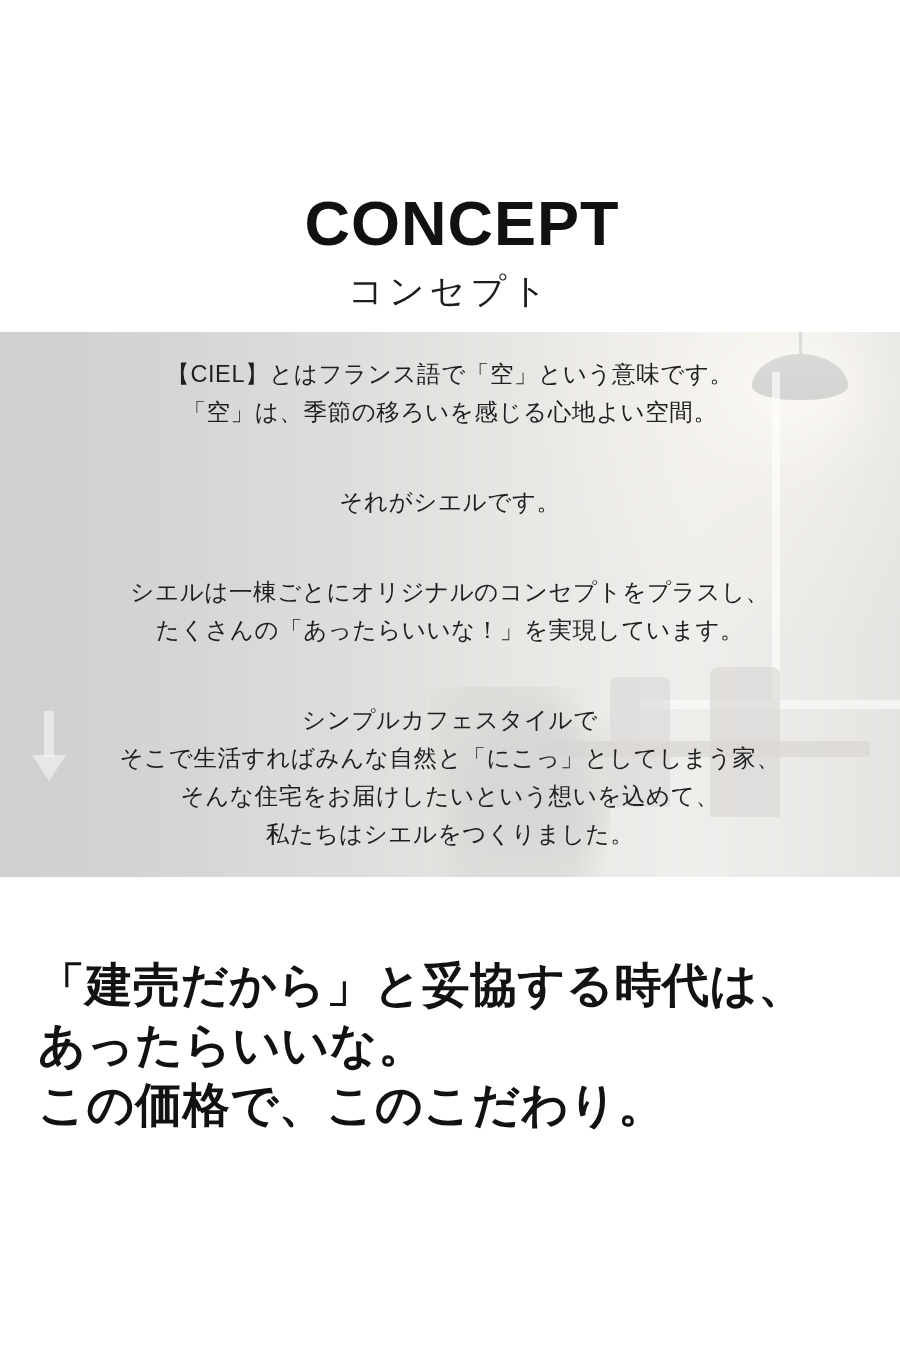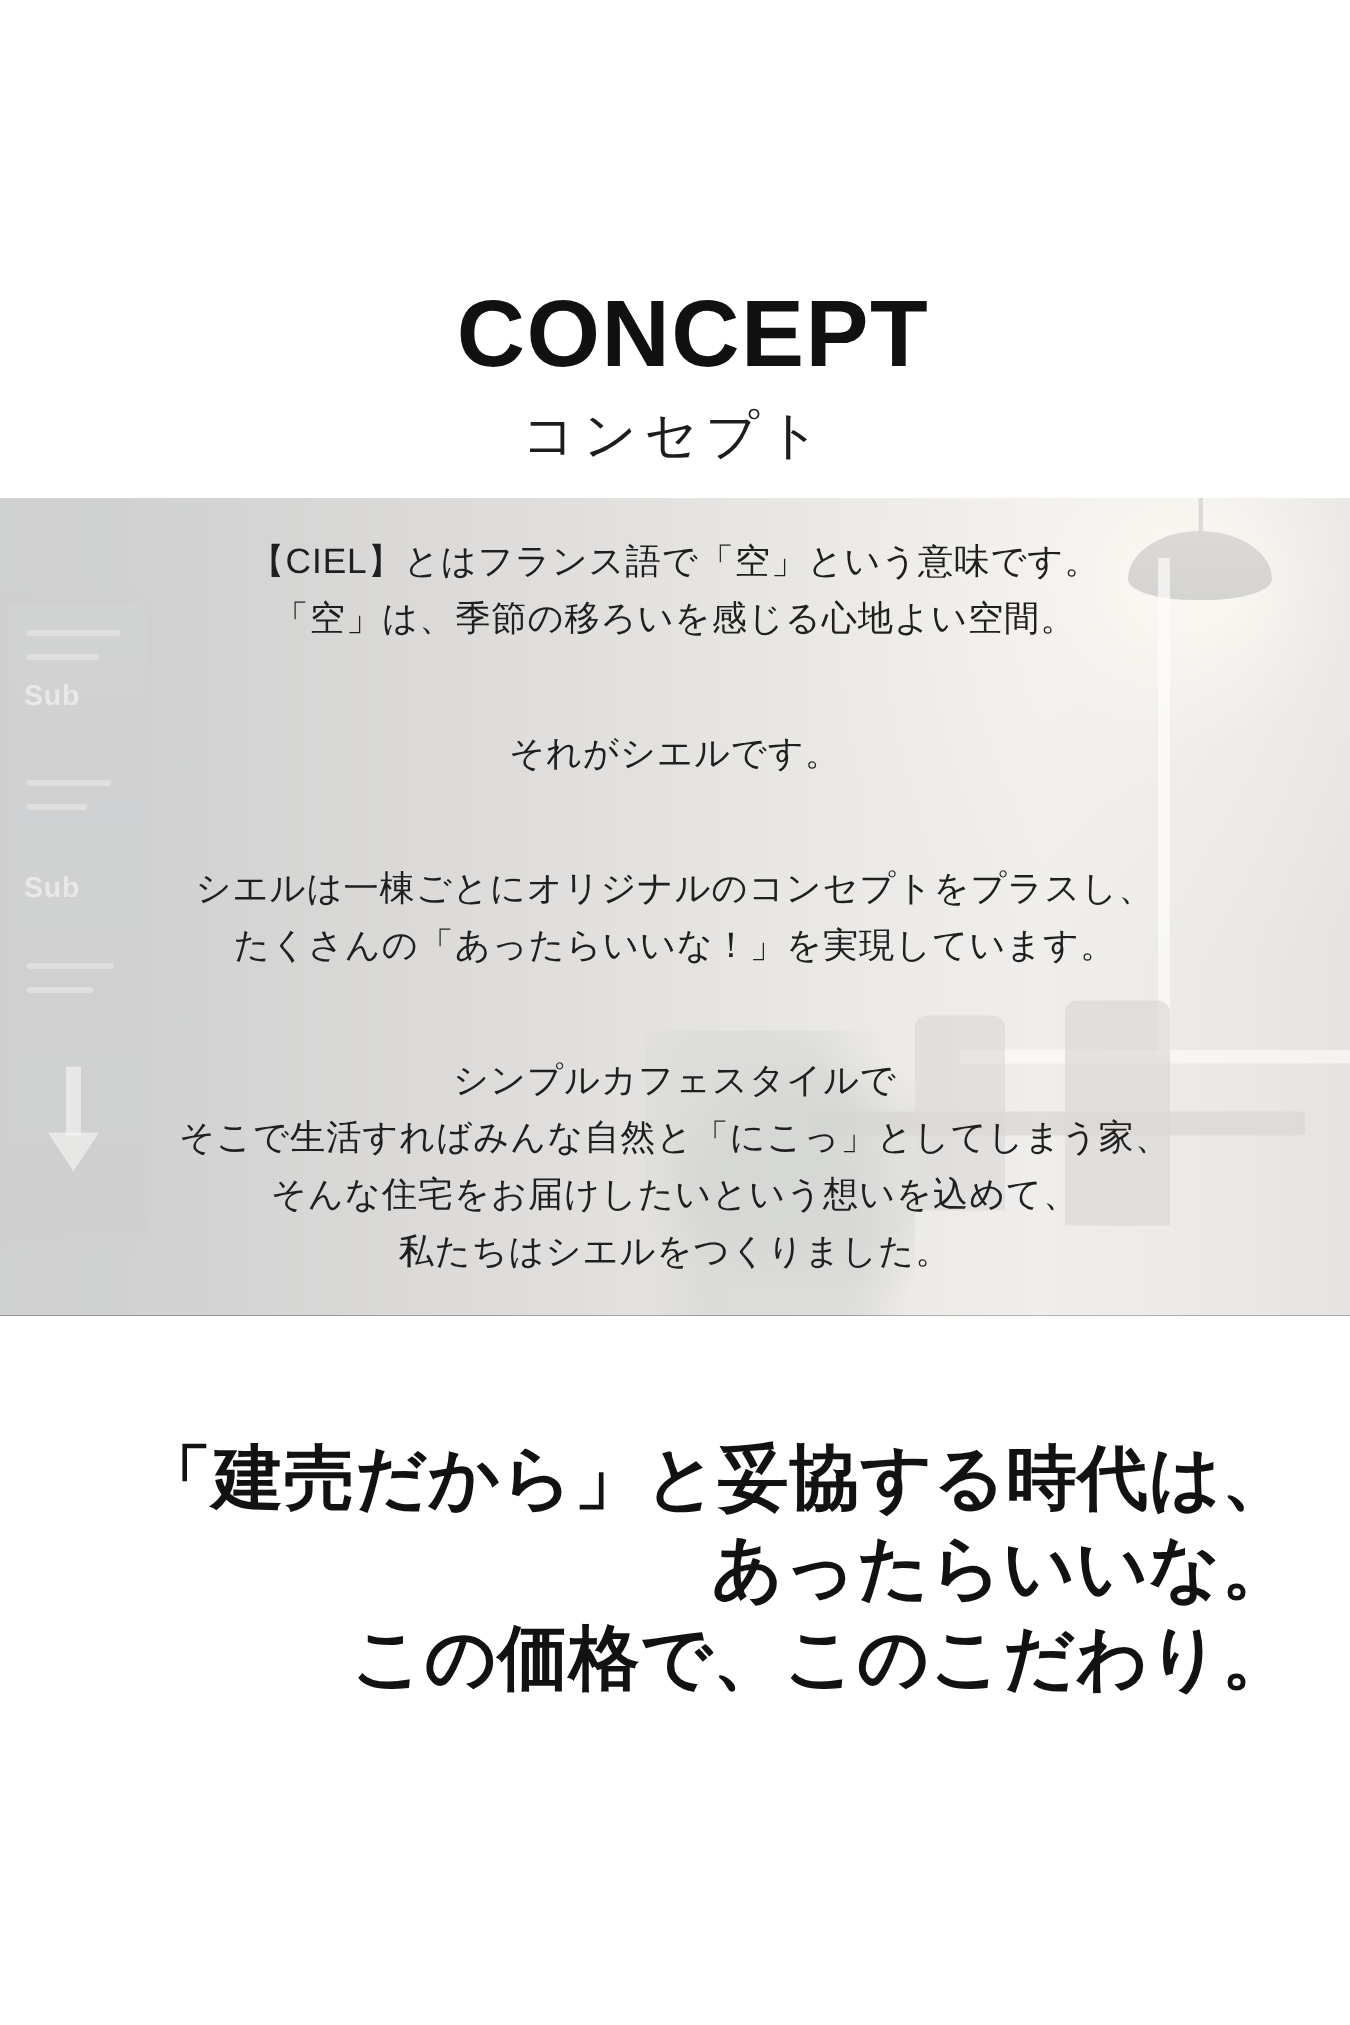--- a/index.html
+++ b/index.html
@@ -241,46 +241,35 @@
     box-sizing: border-box;
   }
   .bottom-line {
     font-size: 47px;
     font-weight: 700;
     line-height: 1.28;
     letter-spacing: 0.5px;
     color: #121212;
     margin: 0;
     white-space: nowrap;
-    text-align: right;
   }
 </style>
 </head>
 <body>
 
 <div class="page">
 
   <div class="heading-block">
     <h1 class="heading-en">CONCEPT</h1>
     <h2 class="heading-ja">コンセプト</h2>
   </div>
 
   <div class="photo-band">
     <div class="photo-bg2"></div>
     <div class="photo-detail">
-      <div class="chalkboard">
-        <div class="chalk-line" style="top:18px; width:62px;"></div>
-        <div class="chalk-line" style="top:34px; width:48px;"></div>
-        <div class="chalk-word" style="top:52px;">Sub</div>
-        <div class="chalk-line" style="top:118px; width:56px;"></div>
-        <div class="chalk-line" style="top:134px; width:40px;"></div>
-        <div class="chalk-word" style="top:180px;">Sub</div>
-        <div class="chalk-line" style="top:240px; width:58px;"></div>
-        <div class="chalk-line" style="top:256px; width:44px;"></div>
-      </div>
       <div class="arrow-stem"></div>
       <div class="arrow-down"></div>
       <div class="lamp-cord"></div>
       <div class="lamp-shade"></div>
       <div class="window-frame"></div>
       <div class="window-sill"></div>
       <div class="chair2"></div>
       <div class="chair1"></div>
       <div class="table-top"></div>
       <div class="plant"></div>

